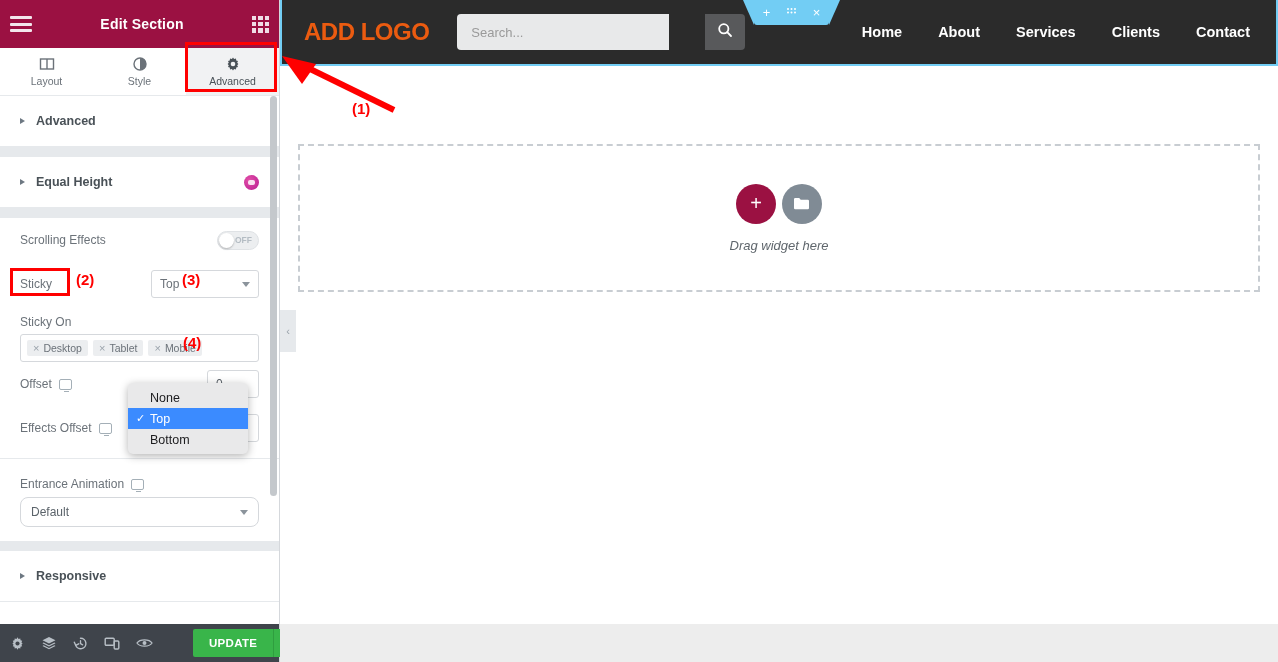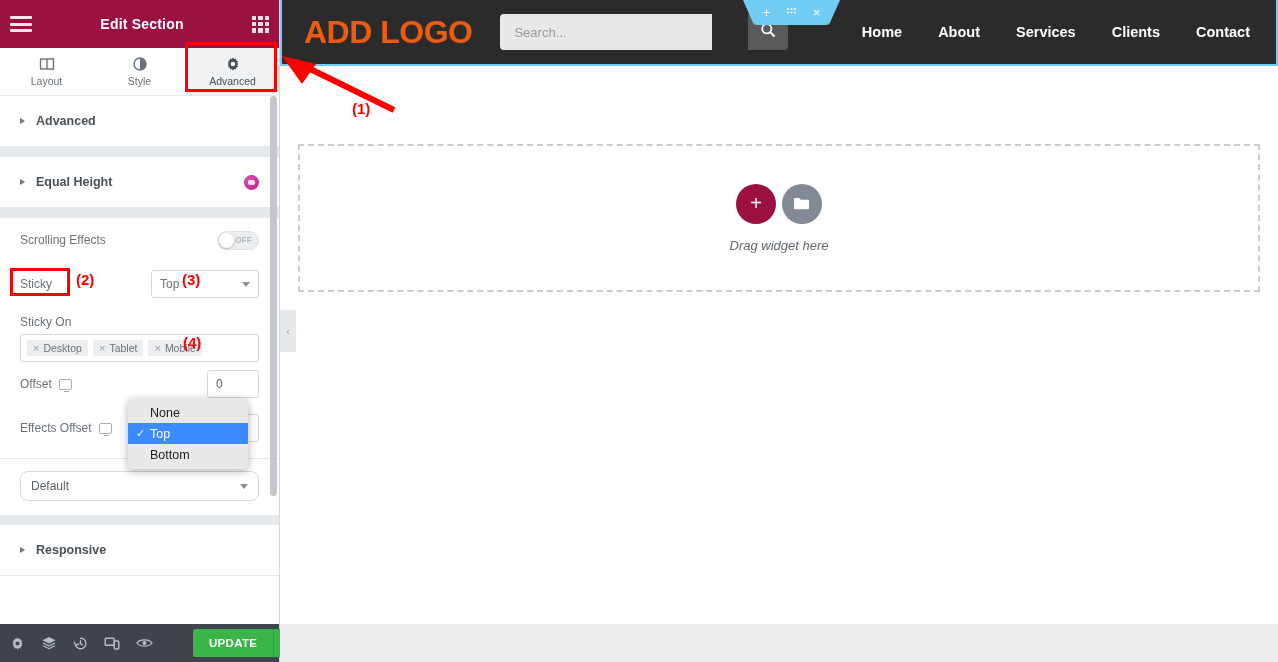--- a/index.html
+++ b/index.html
@@ -78,21 +78,21 @@
             display: flex; align-items: center; gap: 5px; padding: 4px 6px; flex-wrap: wrap; }
   .chip { background: #eceef0; border-radius: 2px; font-size: 10.5px; color: #6b7279;
           padding: 2px 6px; display: flex; align-items: center; gap: 4px; cursor: pointer; }
   .chip .x { color: #9aa3ab; font-size: 11px; }
 
   .full-select { height: 30px; border: 1px solid #d5d8dc; border-radius: 8px; background: #fff;
                  display: flex; align-items: center; padding: 0 10px; font-size: 12px;
                  color: #5b636a; cursor: pointer; }
 
   
-  .dropdown { position: absolute; left: 128px; top: 302px; width: 120px;
+  .dropdown { position: absolute; left: 128px; top: 287px; width: 120px;
               background: #e9e9ea; border-radius: 5px; box-shadow: 0 2px 9px rgba(0,0,0,.3);
               padding: 4px 0; z-index: 60; }
   .dd-item { height: 21px; display: flex; align-items: center; padding: 0 8px;
              font-size: 12.5px; color: #1c1c1e; cursor: pointer; }
   .dd-item .check { width: 14px; font-size: 11px; color: #1c1c1e; }
   .dd-item.sel { background: #3b8bff; color: #fff; }
   .dd-item.sel .check { color: #fff; }
 
   
   .hl-box { position: absolute; border: 3px solid #ff0000; z-index: 50; pointer-events: none; }
@@ -118,21 +118,21 @@
   
   .collapse { position: absolute; left: 280px; top: 310px; width: 16px; height: 42px;
               background: #e6e9ec; display: flex; align-items: center; justify-content: center;
               color: #9aa3ab; font-size: 11px; cursor: pointer; z-index: 35; }
 
   
   .canvas { position: relative; flex: 1; height: 662px; background: #fff; overflow: hidden; }
   .site-header { position: relative; height: 66px; background: #2b2b2b;
                  border: 2px solid #72cdf4; border-top: none; display: flex;
                  align-items: center; padding: 0 22px; }
-  .logo { color: #eb5b10; font-size: 32px; font-weight: bold; letter-spacing: -.5px; }
+  .logo { color: #eb5b10; font-size: 24px; font-weight: bold; letter-spacing: -.5px; }
   .searchwrap { display: flex; margin-left: 28px; gap: 36px; }
   .searchbox { width: 212px; height: 36px; background: #e8e9ea; border-radius: 4px 0 0 4px;
                display: flex; align-items: center; padding: 0 14px; font-size: 13px; color: #9a9a9a; }
   .searchbtn { width: 40px; height: 36px; background: #58595b; border-radius: 0 4px 4px 0;
                display: flex; align-items: center; justify-content: center; cursor: pointer; }
   .nav { margin-left: auto; display: flex; gap: 36px; padding-right: 4px; }
   .nav a { color: #fff; font-size: 14.5px; font-weight: bold; text-decoration: none; cursor: pointer; }
 
   .sec-tools { position: absolute; left: 472px; top: 0; height: 25px; background: #72cdf4;
                display: flex; align-items: center; gap: 0; z-index: 20;
@@ -285,20 +285,24 @@
           <span class="ctrl-label">
             <span>Effects Offset</span>
             <span class="mon"></span>
           </span>
           <input class="num-input" type="text" value="0" style="">
         </div>
       </div>
 
       <div style="border-top:1px solid #e6e9ec;margin-top:8px">
         <div class="body-pad" style="padding-top:12px;padding-bottom:14px">
+          <div class="ctrl-label" style="min-height:26px">
+            <span>Entrance Animation</span>
+            <span class="mon"></span>
+          </div>
           <div class="full-select">
             <span style="flex:1">Default</span>
             <span class="dncar"></span>
           </div>
         </div>
       </div>
 
       <div class="sep"></div>
       <div class="accord">
         <div class="accord-head">

